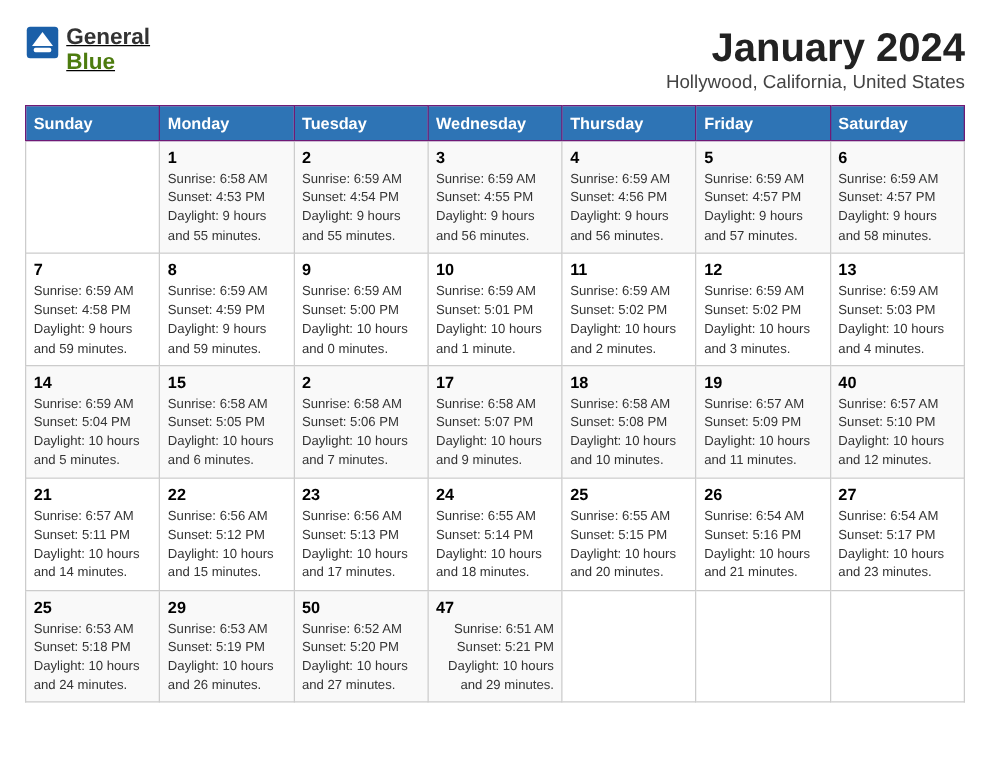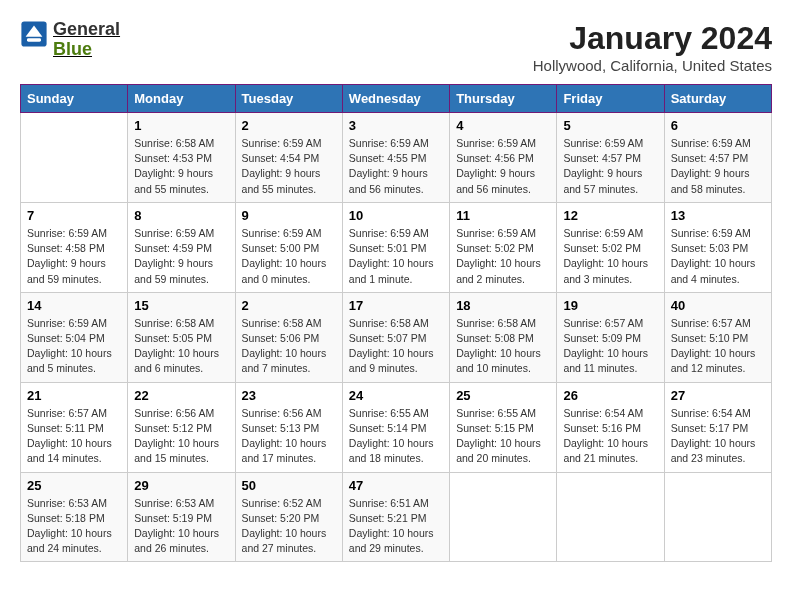--- a/index.html
+++ b/index.html
@@ -336,21 +336,21 @@
         </td>
         <td>
           <span class="day-num">50</span>
           <div class="day-info" style="white-space: pre-line;">Sunrise: 6:52 AM
 Sunset: 5:20 PM
 Daylight: 10 hours
 and 27 minutes.</div>
         </td>
         <td>
           <span class="day-num">47</span>
-          <div class="day-info" style="white-space: pre-line;">Sunrise: 6:51 AM
+          <div class="day-info" style="white-space: pre-line; text-align: right;">Sunrise: 6:51 AM
 Sunset: 5:21 PM
 Daylight: 10 hours
 and 29 minutes.</div>
         </td>
         <td class="empty-cell"></td>
         <td class="empty-cell"></td>
         <td class="empty-cell"></td>
       </tr>
     </tbody>
 </table>

